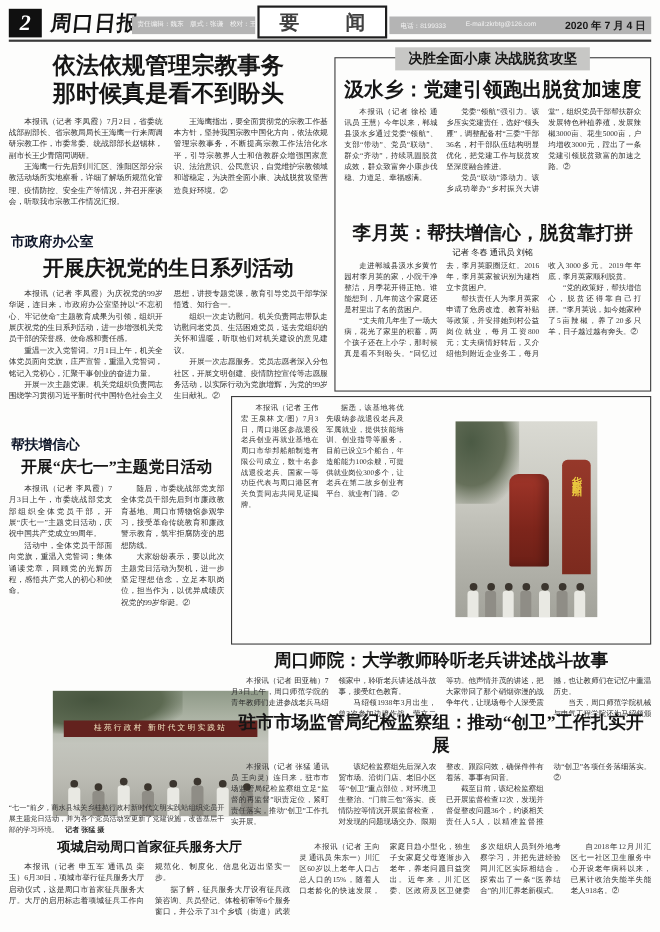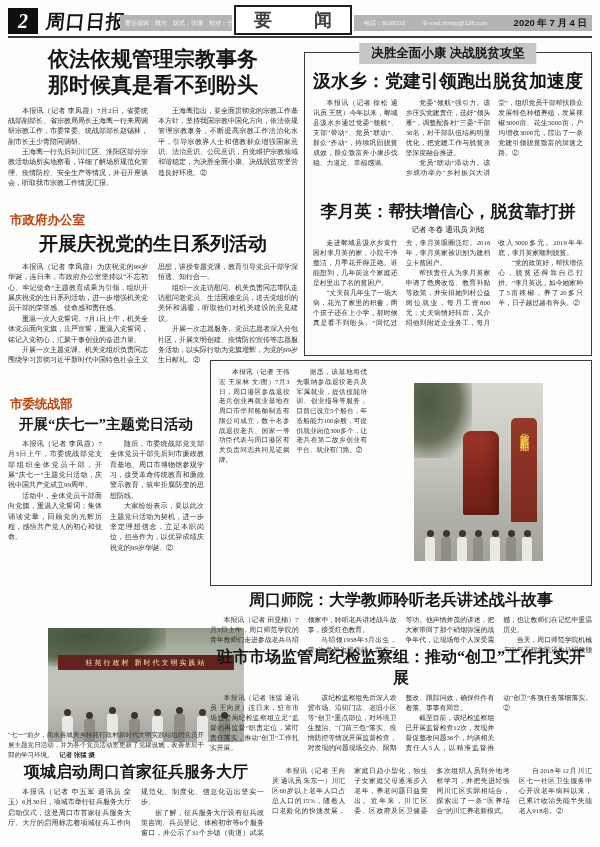--- a/index.html
+++ b/index.html
@@ -27,21 +27,21 @@
           border:2px solid #1e1e1e;text-align:center;}
   .section-box span{font:700 18px/26px var(--serif);letter-spacing:12px;color:#404040;padding-left:12px;}
   .bar-right{left:346px;width:238px;display:flex;align-items:center;}
   .bar-right .tiny{font-size:6px;color:#f2f2f2;white-space:nowrap;}
   .bar-right .phone{margin-left:10px;}
   .bar-right .email{margin-left:18px;}
   .bar-right .date{margin-left:auto;margin-right:5px;font:700 9.5px var(--sans);color:#181818;white-space:nowrap;}
 
   
   .abs{position:absolute;}
-  .kicker{font:700 12.5px var(--serif);color:#c2410c;margin:0 0 2px 2px;}
+  .kicker{font:700 12.5px var(--serif);color:#0f172a;margin:0 0 2px 2px;}
   .hl{font-family:var(--serif);font-weight:700;color:#161616;text-align:center;margin:0;}
   .body{font-family:var(--serif);font-size:7px;line-height:1.48;color:var(--body-ink);
         text-align:justify;overflow:hidden;}
   .body p{margin:0;text-indent:2em;}
   .c2{column-count:2;column-gap:10px;}
   .c3{column-count:3;column-gap:8px;}
   .c4{column-count:4;column-gap:9px;}
   .byline{text-align:center;font:400 7.5px var(--serif);color:#222;margin:2px 0 3px 0;}
 
   
@@ -67,21 +67,21 @@
       justify-content:space-around;padding:0 8px;}
   .crowd i{display:block;width:11px;height:26px;background:#e9e9e3;border-radius:3px 3px 0 0;position:relative;}
   .crowd i:nth-child(2n){background:#8f8d86;height:23px;}
   .crowd i:nth-child(3n){height:28px;}
   .crowd i::before{content:"";position:absolute;top:-7px;left:2px;width:7px;height:7px;border-radius:50%;background:#3b352e;}
   .caption{left:8px;top:730px;width:196px;position:absolute;font:400 6.5px/1.55 var(--serif);
       color:#333;text-align:justify;}
   .caption .credit{white-space:nowrap;font-weight:700;margin-left:4px;}
 
   .art-xiangcheng{left:8px;top:762px;width:256px;}
-  .art-xiangcheng .hl{font-size:16px;}
+  .art-xiangcheng .hl{font-size:12px;}
   .art-xiangcheng .body{height:58px;margin-top:4px;}
 
   
   .box{border:1.5px solid #3c3c3c;background:#fdfdfc;}
   .poverty-box{left:304px;top:52px;width:288px;height:304px;position:absolute;}
   .poverty-banner{position:absolute;top:-10px;left:50%;transform:translateX(-50%);
       background:#c7c7c5;padding:2px 12px;font:700 12.5px var(--sans);color:#161616;white-space:nowrap;}
   .art-jishui .hl{font-size:18px;margin-top:16px;}
   .art-jishui .body{height:94px;margin:5px 8px 0 8px;font-size:6.8px;}
   .art-liyueying .hl{font-size:17px;margin-top:8px;}
@@ -152,21 +152,21 @@
     <div class="body c2">
         <p>本报讯（记者 李凤霞）为庆祝党的99岁华诞，连日来，市政府办公室坚持以“不忘初心、牢记使命”主题教育成果为引领，组织开展庆祝党的生日系列活动，进一步增强机关党员干部的荣誉感、使命感和责任感。</p>
         <p>重温一次入党誓词。7月1日上午，机关全体党员面向党旗，庄严宣誓，重温入党誓词，铭记入党初心，汇聚干事创业的奋进力量。</p>
         <p>开展一次主题党课。机关党组织负责同志围绕学习贯彻习近平新时代中国特色社会主义思想，讲授专题党课，教育引导党员干部学深悟透、知行合一。</p>
         <p>组织一次走访慰问。机关负责同志带队走访慰问老党员、生活困难党员，送去党组织的关怀和温暖，听取他们对机关建设的意见建议。</p>
         <p>开展一次志愿服务。党员志愿者深入分包社区，开展文明创建、疫情防控宣传等志愿服务活动，以实际行动为党旗增辉，为党的99岁生日献礼。②</p>
       </div>
   </article>
 
   <article class="abs art-united">
-    <div class="kicker">市委统战部</div>
+    <div class="kicker">帮扶增信心</div>
     <h2 class="hl">开展“庆七一”主题党日活动</h2>
     <div class="body c2">
         <p>本报讯（记者 李凤霞）7月3日上午，市委统战部党支部组织全体党员干部，开展“庆七一”主题党日活动，庆祝中国共产党成立99周年。</p>
         <p>活动中，全体党员干部面向党旗，重温入党誓词；集体诵读党章，回顾党的光辉历程，感悟共产党人的初心和使命。</p>
         <p>随后，市委统战部党支部全体党员干部先后到市廉政教育基地、周口市博物馆参观学习，接受革命传统教育和廉政警示教育，筑牢拒腐防变的思想防线。</p>
         <p>大家纷纷表示，要以此次主题党日活动为契机，进一步坚定理想信念，立足本职岗位，担当作为，以优异成绩庆祝党的99岁华诞。②</p>
       </div>
   </article>
 
   <figure class="photo1">

